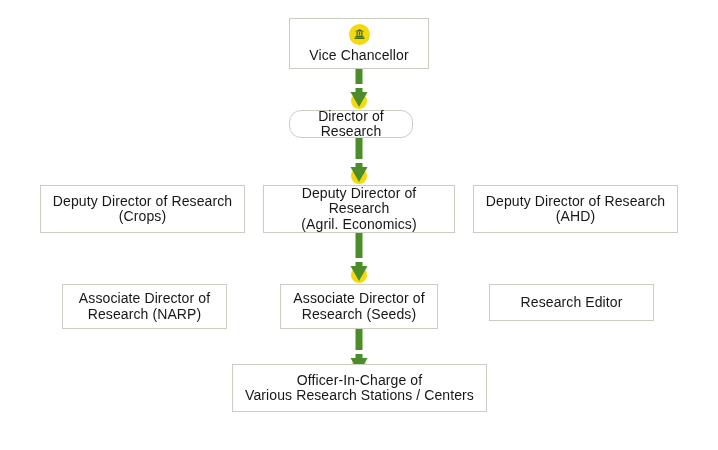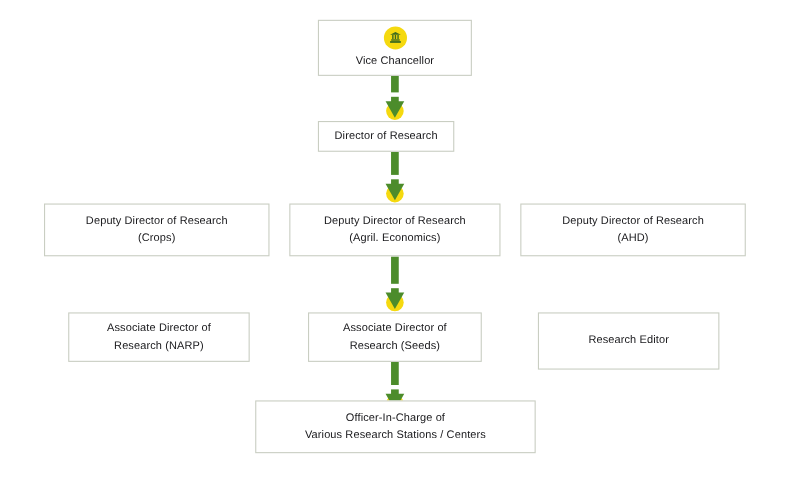--- a/index.html
+++ b/index.html
@@ -23,21 +23,21 @@
   .node {
     position: absolute;
     box-sizing: border-box;
     background: #ffffff;
     border: 1px solid #c9cec2;
     display: flex;
     align-items: center;
     justify-content: center;
     text-align: center;
     color: #17171a;
-    font-size: 10px;
+    font-size: 14px;
     line-height: 15.5px;
     letter-spacing: 0.1px;
     padding: 2px 6px;
   }
   .node .label {
     display: block;
     white-space: pre-line;
   }
   .node.with-icon {
     flex-direction: column;
@@ -109,21 +109,21 @@
           <rect x="2" y="11.5" width="12" height="2" fill="#3d6b1e"></rect>
           <rect x="3.2" y="9.5" width="9.6" height="1.6" fill="#3d6b1e"></rect>
           <rect x="4.3" y="4.6" width="1.6" height="4.6" fill="#3d6b1e"></rect>
           <rect x="7.2" y="4.6" width="1.6" height="4.6" fill="#3d6b1e"></rect>
           <rect x="10.1" y="4.6" width="1.6" height="4.6" fill="#3d6b1e"></rect>
           <polygon points="8,1.4 14,4.3 2,4.3" fill="#3d6b1e"></polygon>
         </svg>
       </span>
       <span class="label">Vice Chancellor</span>
     </div>
-    <div class="node" style="left: 289px; top: 110px; width: 124px; height: 28px; border-color: rgb(201, 206, 194); background: rgb(255, 255, 255); color: rgb(23, 23, 26);">
+    <div class="node" style="left: 289px; top: 110px; width: 124px; height: 28px; border-color: rgb(201, 206, 194); background: rgb(255, 255, 255); color: rgb(23, 23, 26); border-radius: 12px;">
       <span class="label">Director of Research</span>
     </div>
     <div class="node" style="left: 40px; top: 185px; width: 205px; height: 48px; border-color: rgb(201, 206, 194); background: rgb(255, 255, 255); color: rgb(23, 23, 26);">
       <span class="label">Deputy Director of Research
 (Crops)</span>
     </div>
     <div class="node" style="left: 263px; top: 185px; width: 192px; height: 48px; border-color: rgb(201, 206, 194); background: rgb(255, 255, 255); color: rgb(23, 23, 26);">
       <span class="label">Deputy Director of Research
 (Agril. Economics)</span>
     </div>
@@ -132,20 +132,20 @@
 (AHD)</span>
     </div>
     <div class="node" style="left: 62px; top: 284px; width: 165px; height: 45px; border-color: rgb(201, 206, 194); background: rgb(255, 255, 255); color: rgb(23, 23, 26);">
       <span class="label">Associate Director of
 Research (NARP)</span>
     </div>
     <div class="node" style="left: 280px; top: 284px; width: 158px; height: 45px; border-color: rgb(201, 206, 194); background: rgb(255, 255, 255); color: rgb(23, 23, 26);">
       <span class="label">Associate Director of
 Research (Seeds)</span>
     </div>
-    <div class="node" style="left: 489px; top: 284px; width: 165px; height: 52px; border-color: rgb(201, 206, 194); background: rgb(255, 255, 255); color: rgb(23, 23, 26);">
+    <div class="node" style="left: 489px; top: 284px; width: 165px; height: 37px; border-color: rgb(201, 206, 194); background: rgb(255, 255, 255); color: rgb(23, 23, 26);">
       <span class="label">Research Editor</span>
     </div>
     <div class="node" style="left: 232px; top: 364px; width: 255px; height: 48px; border-color: rgb(201, 206, 194); background: rgb(255, 255, 255); color: rgb(23, 23, 26);">
       <span class="label">Officer-In-Charge of
 Various Research Stations / Centers</span>
     </div>
   </div>
 
 </body></html>

